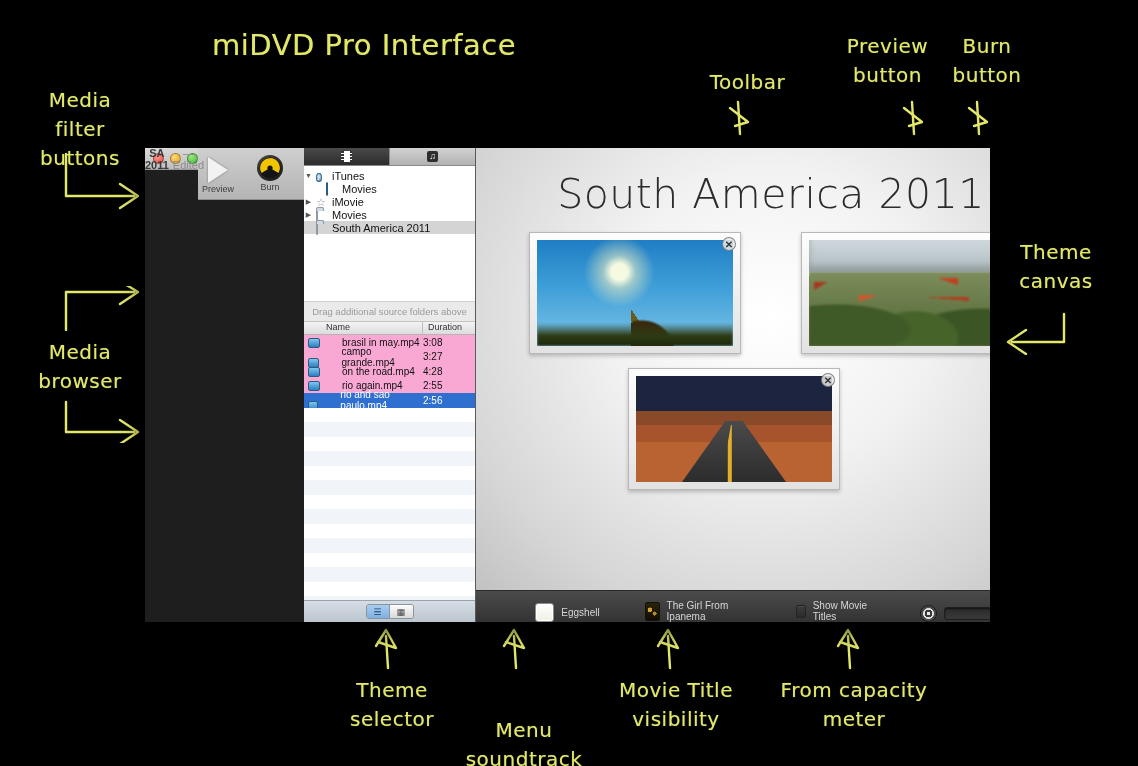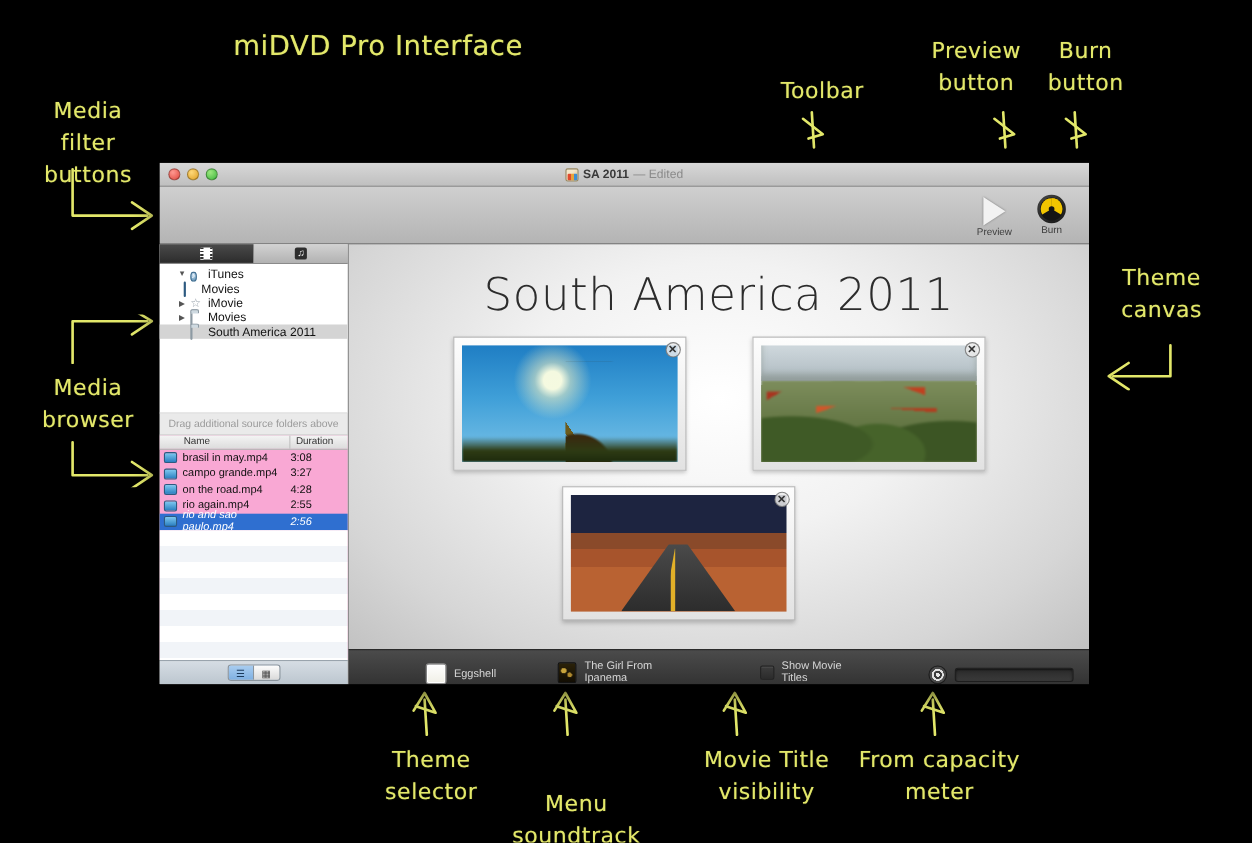--- a/index.html
+++ b/index.html
@@ -16,36 +16,36 @@
     position: absolute;
     color: #e3e86a;
     font-family: "DejaVu Sans", sans-serif;
     font-size: 20px;
     line-height: 1.45;
     text-align: center;
     letter-spacing: 0.5px;
     white-space: pre-line;
     text-shadow: 0 0 1px rgba(227,232,106,.5);
   }
-  .ann.big { font-size: 25px; }
+  .ann.big { font-size: 29px; }
   .arrow { position: absolute; }
   .arrow svg path, .arrow svg polyline, .arrow svg polygon {
     fill: none; stroke: #e3e86a; stroke-width: 2.4;
     stroke-linecap: round; stroke-linejoin: round;
   }
 
   
   #app-window {
     position: absolute;
     left: 145px; top: 148px;
     width: 845px; height: 474px;
     background: #1e1e1e;
     box-shadow: 0 6px 22px rgba(0,0,0,.85);
     overflow: hidden;
-    display: flex; flex-direction: column;
+    display: flex; 
   }
 
   
   .titlebar {
     height: 22px;
     background: linear-gradient(#d8d8d8, #bfbfbf);
     border-bottom: 1px solid #9a9a9a;
     position: relative;
     display: flex; align-items: center;
   }
@@ -135,21 +135,21 @@
     color: #fff; font-size: 9px; line-height: 11px; text-align: center;
   }
 
   .source-tree {
     background: #fff; flex: 0 0 auto; height: 136px;
     padding-top: 3px; font-size: 11px; color: #111;
     border-bottom: 1px solid #cfcfcf;
   }
   .tree-row {
     display: flex; align-items: center; height: 13px;
-    padding-left: 16px; gap: 3px; white-space: nowrap;
+    padding-left: 0; gap: 3px; white-space: nowrap;
   }
   .tree-row.selected { background: #d4d4d4; }
   .disc { width: 9px; text-align: center; font-size: 7px; color: #555; }
   .ico {
     width: 13px; height: 11px; flex: 0 0 13px;
     display: inline-block; position: relative;
   }
   .ico-itunes {
     width: 11px; height: 11px; border-radius: 50%;
     background: radial-gradient(circle at 35% 30%, #cfe4f5, #5d8fb4);
@@ -186,22 +186,22 @@
     background: linear-gradient(#f4f4f4,#dcdcdc);
     border-bottom: 1px solid #b5b5b5;
     font-size: 9px; color: #333;
   }
   .fl-head .c-name { flex: 1; padding-left: 22px; border-right: 1px solid #c0c0c0; }
   .fl-head .c-dur  { width: 52px; padding-left: 5px; }
   .fl-row {
     display: flex; align-items: center; height: 14.5px;
     font-size: 10px; color: #111;
   }
-  .fl-row.selected { background: #2f6fd0; color: #fff; font-style: italic; }
-  .fl-row .c-name { flex: 1; display: flex; align-items: center; gap: 5px; padding-left: 4px; }
+  .fl-row.selected { background: #2f6fd0; color: #fff; }
+  .fl-row .c-name { flex: 1; display: flex; align-items: flex-end; gap: 22px; padding-left: 4px; }
   .fl-row .c-dur { width: 52px; }
   .fl-filler { flex: 1; background:
       repeating-linear-gradient(#fff 0 14.5px, #f1f4f8 14.5px 29px); }
 
   .view-toggle-bar {
     height: 22px; background: linear-gradient(#d6dde4,#bcc6cf);
     border-top: 1px solid #9aa4ad;
     display: flex; align-items: center; justify-content: center;
   }
   .seg {
@@ -440,21 +440,21 @@
 </div>
 <div class="ann" style="left:460px; top:676px; width:128px;margin-top:40px;">Menu
 soundtrack</div>
 
 <div class="arrow" style="left:654px; top:628px;">
   <svg width="30" height="42" viewBox="0 0 30 42">
       <path d="M16 40 L14 8"></path>
       <polyline points="4,18 14,2 24,20 6,14"></polyline>
     </svg>
 </div>
-<div class="ann" style="left:627px; top:676px; width:140px;">Movie Title
+<div class="ann" style="left:606px; top:676px; width:140px;">Movie Title
 visibility</div>
 
 <div class="arrow" style="left:834px; top:628px;">
   <svg width="30" height="42" viewBox="0 0 30 42">
       <path d="M16 40 L14 8"></path>
       <polyline points="4,18 14,2 24,20 6,14"></polyline>
     </svg>
 </div>
 <div class="ann" style="left:776px; top:676px; width:156px;">From capacity
 meter</div>

